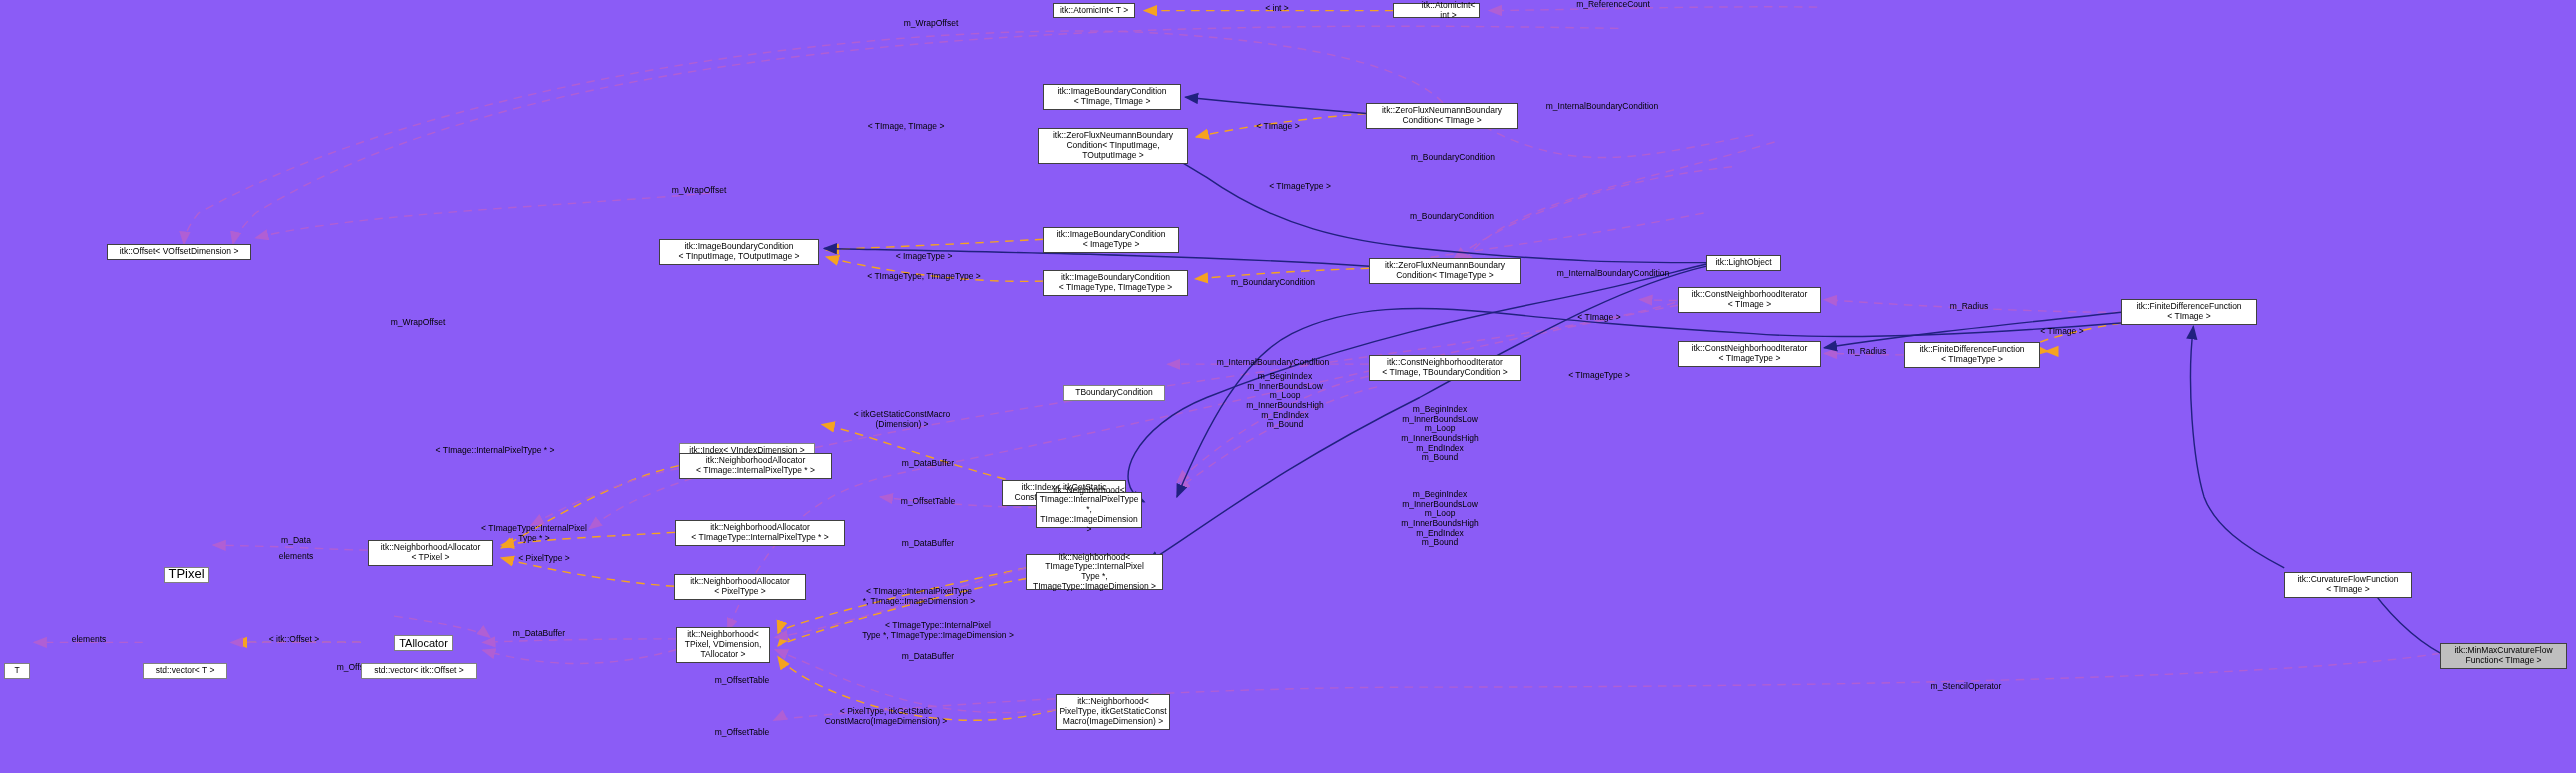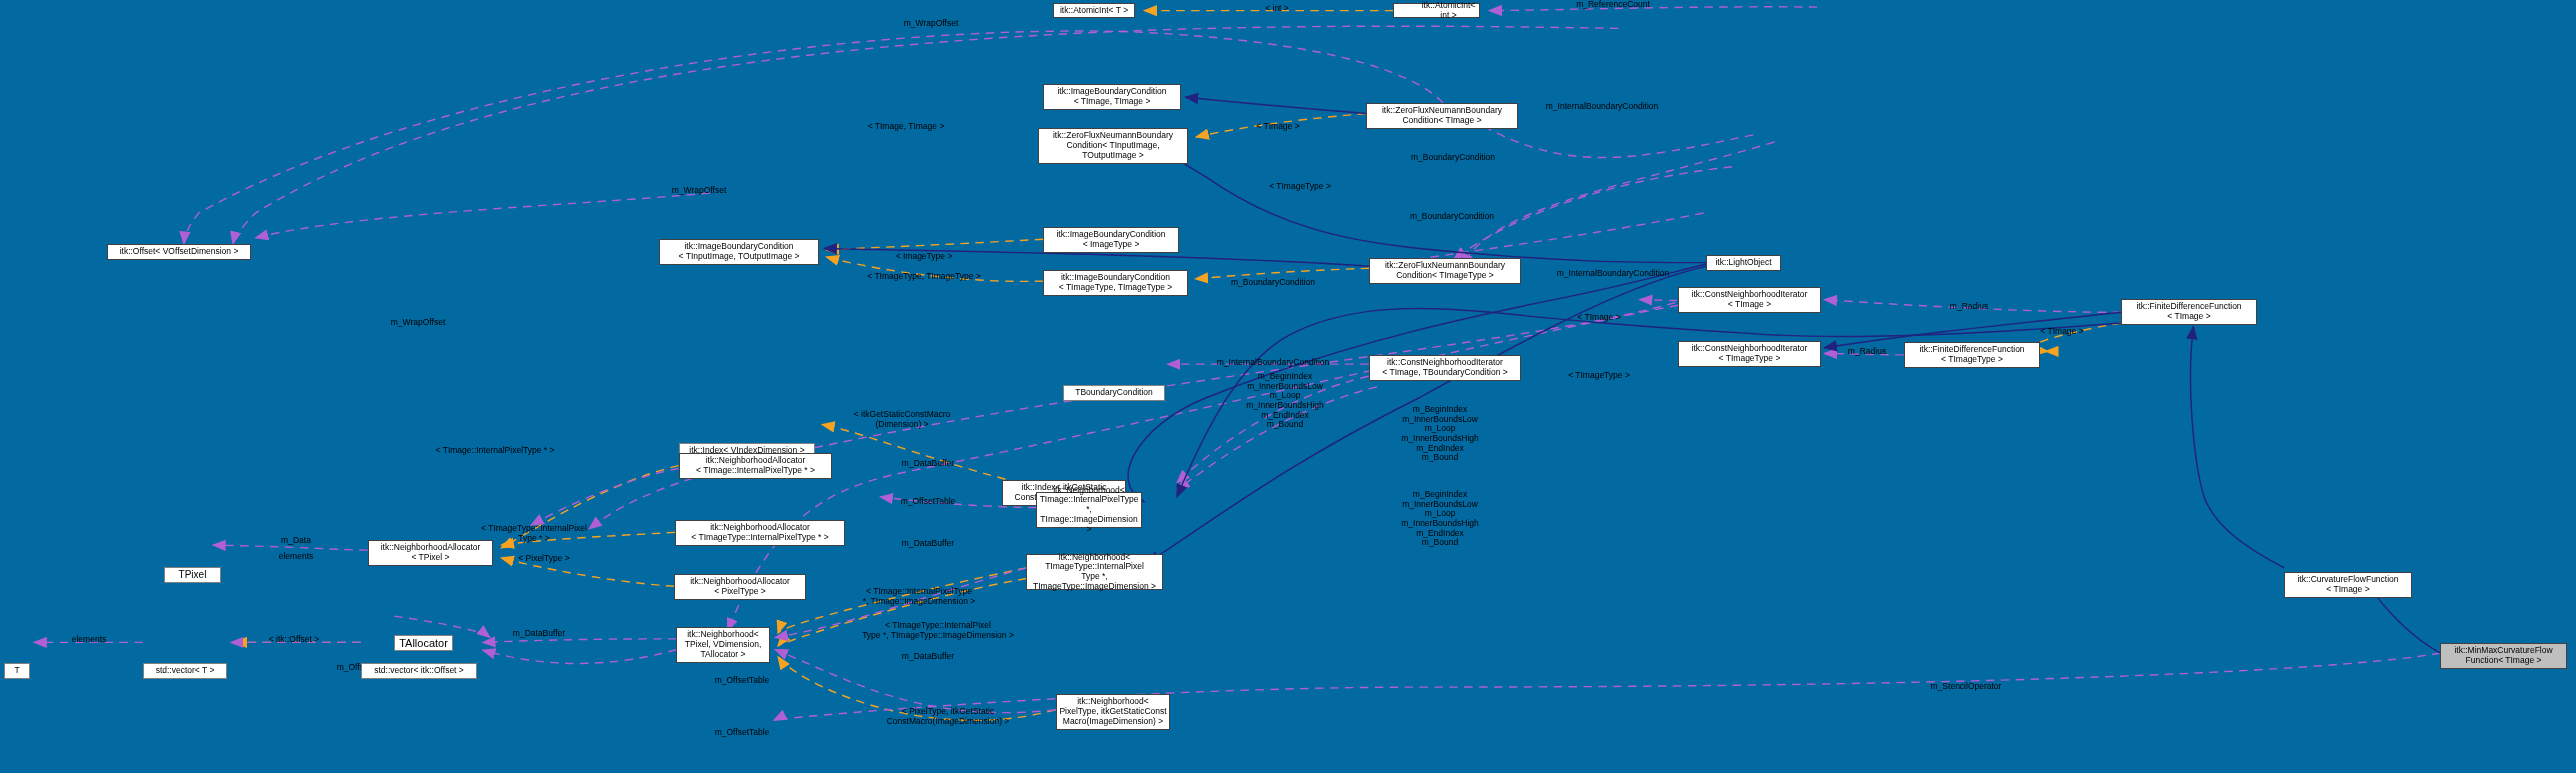--- a/index.html
+++ b/index.html
@@ -1,16 +1,16 @@
 <!DOCTYPE html>
 <html style="font-size:11.4px"><head>
 <meta charset="utf-8">
 <style>
   html,body{margin:0;padding:0;background:#ffffff;}
-  #stage{position:relative;width:2576px;height:773px;background:#0369a1;
+  #stage{position:relative;width:2576px;height:773px;background:#8b5cf6;
          font-family:"Liberation Sans","DejaVu Sans",sans-serif;overflow:hidden;}
   #edges{position:absolute;left:0;top:0;width:2576px;height:773px;}
   .node{position:absolute;box-sizing:border-box;background:#ffffff;
         display:flex;align-items:center;justify-content:center;text-align:center;
         color:#000000;line-height:1.14;white-space:pre-line;z-index:5;}
   .node.thin{border:0.7px solid #808080;margin-top:28px;}
   .node.bold{border:1.4px solid #404040;}
   .node.hl{border:1.4px solid #404040;background:#bfbfbf;}
   .lbl{position:absolute;color:#000000;text-align:center;line-height:1.14;
        white-space:pre-line;z-index:4;transform:translateX(-50%);}
@@ -131,21 +131,21 @@
     <div class="node bold" style="left: 1002px; top: 480px; width: 124px; height: 25.6px; font-size: 8.5px;">itk::Index&lt; itkGetStatic
 ConstMacro(Dimension) &gt;</div>
     <div class="node bold" style="left: 679px; top: 453px; width: 153px; height: 25.6px; font-size: 8.5px;">itk::NeighborhoodAllocator
 &lt; TImage::InternalPixelType * &gt;</div>
     <div class="node bold" style="left: 368px; top: 540px; width: 125px; height: 25.6px; font-size: 8.5px;">itk::NeighborhoodAllocator
 &lt; TPixel &gt;</div>
     <div class="node bold" style="left: 675px; top: 520px; width: 170px; height: 25.6px; font-size: 8.5px;">itk::NeighborhoodAllocator
 &lt; TImageType::InternalPixelType * &gt;</div>
     <div class="node bold" style="left: 674px; top: 574px; width: 132px; height: 25.6px; font-size: 8.5px;">itk::NeighborhoodAllocator
 &lt; PixelType &gt;</div>
-    <div class="node thin" style="left: 164px; top: 539px; width: 57px; height: 15.6px; font-size: 10px;">TPixel</div>
+    <div class="node thin" style="left: 164px; top: 539px; width: 45px; height: 15.6px; font-size: 13px;">TPixel</div>
     <div class="node thin" style="left: 394px; top: 607px; width: 59px; height: 15.6px; font-size: 11px;">TAllocator</div>
     <div class="node thin" style="left: 4.3px; top: 635px; width: 25.6px; height: 15.6px; font-size: 8.5px;">T</div>
     <div class="node thin" style="left: 143px; top: 635px; width: 84px; height: 15.6px; font-size: 8.5px;">std::vector&lt; T &gt;</div>
     <div class="node thin" style="left: 361px; top: 635px; width: 116px; height: 15.6px; font-size: 8.5px;">std::vector&lt; itk::Offset &gt;</div>
     <div class="node bold" style="left: 676px; top: 627px; width: 94px; height: 36px; font-size: 8.5px;">itk::Neighborhood&lt;
 TPixel, VDimension,
 TAllocator &gt;</div>
     <div class="node bold" style="left: 1036px; top: 492px; width: 106px; height: 36px; font-size: 8.5px;">itk::Neighborhood&lt;
 TImage::InternalPixelType
 *, TImage::ImageDimension &gt;</div>
@@ -211,19 +211,19 @@
     <div class="lbl" style="left: 544px; top: 554px; font-size: 8.5px;">&lt; PixelType &gt;</div>
     <div class="lbl" style="left: 938px; top: 621px; font-size: 8.5px;">&lt; TImageType::InternalPixel
 Type *, TImageType::ImageDimension &gt;</div>
     <div class="lbl" style="left: 928px; top: 652px; font-size: 8.5px;">m_DataBuffer</div>
     <div class="lbl" style="left: 919px; top: 587px; font-size: 8.5px;">&lt; TImage::InternalPixelType
 *, TImage::ImageDimension &gt;</div>
     <div class="lbl" style="left: 742px; top: 676px; font-size: 8.5px;">m_OffsetTable</div>
     <div class="lbl" style="left: 742px; top: 728px; font-size: 8.5px;">m_OffsetTable</div>
     <div class="lbl" style="left: 364px; top: 663px; font-size: 8.5px;">m_OffsetTable</div>
     <div class="lbl" style="left: 539px; top: 629px; font-size: 8.5px;">m_DataBuffer</div>
-    <div class="lbl" style="left: 948px; top: 707px; font-size: 8.5px; text-align: center;">&lt; PixelType, itkGetStatic
+    <div class="lbl" style="left: 886px; top: 707px; font-size: 8.5px; text-align: center;">&lt; PixelType, itkGetStatic
 ConstMacro(ImageDimension) &gt;</div>
     <div class="lbl" style="left: 294px; top: 635px; font-size: 8.5px;">&lt; itk::Offset &gt;</div>
     <div class="lbl" style="left: 89px; top: 635px; font-size: 8.5px;">elements</div>
     <div class="lbl" style="left: 1966px; top: 682px; font-size: 8.5px;">m_StencilOperator</div>
   </div>
 
 
 </body></html>

